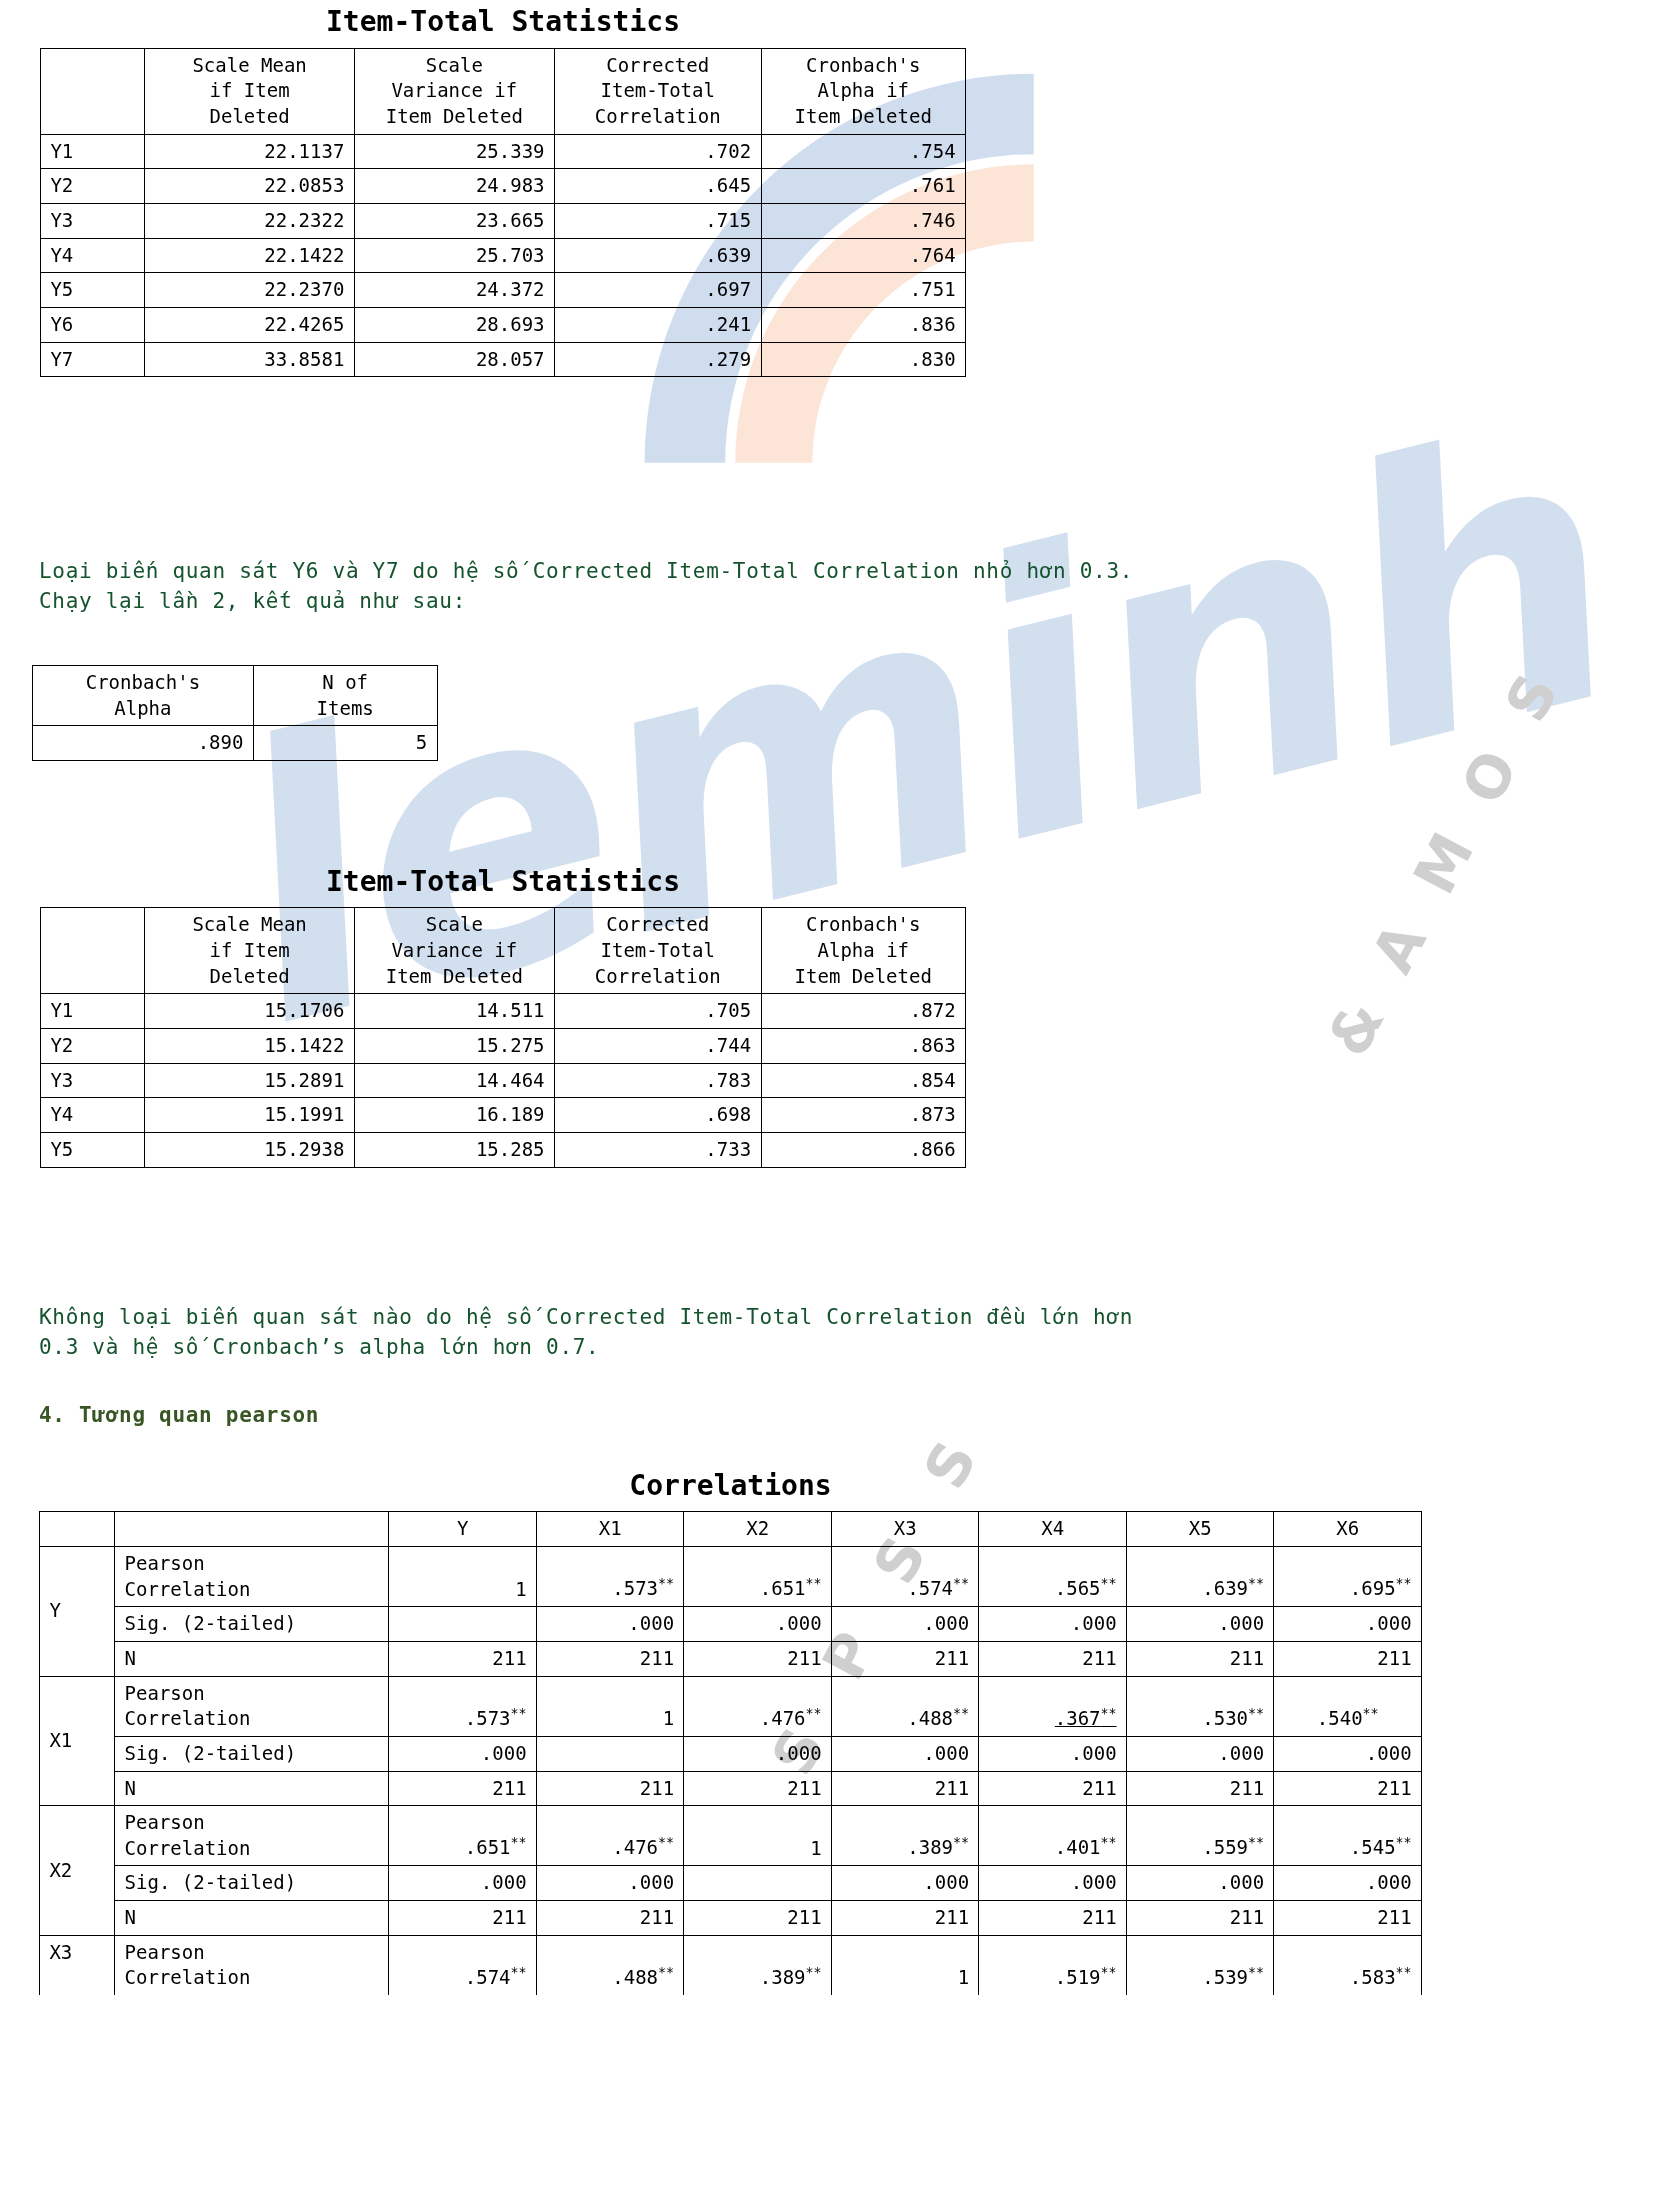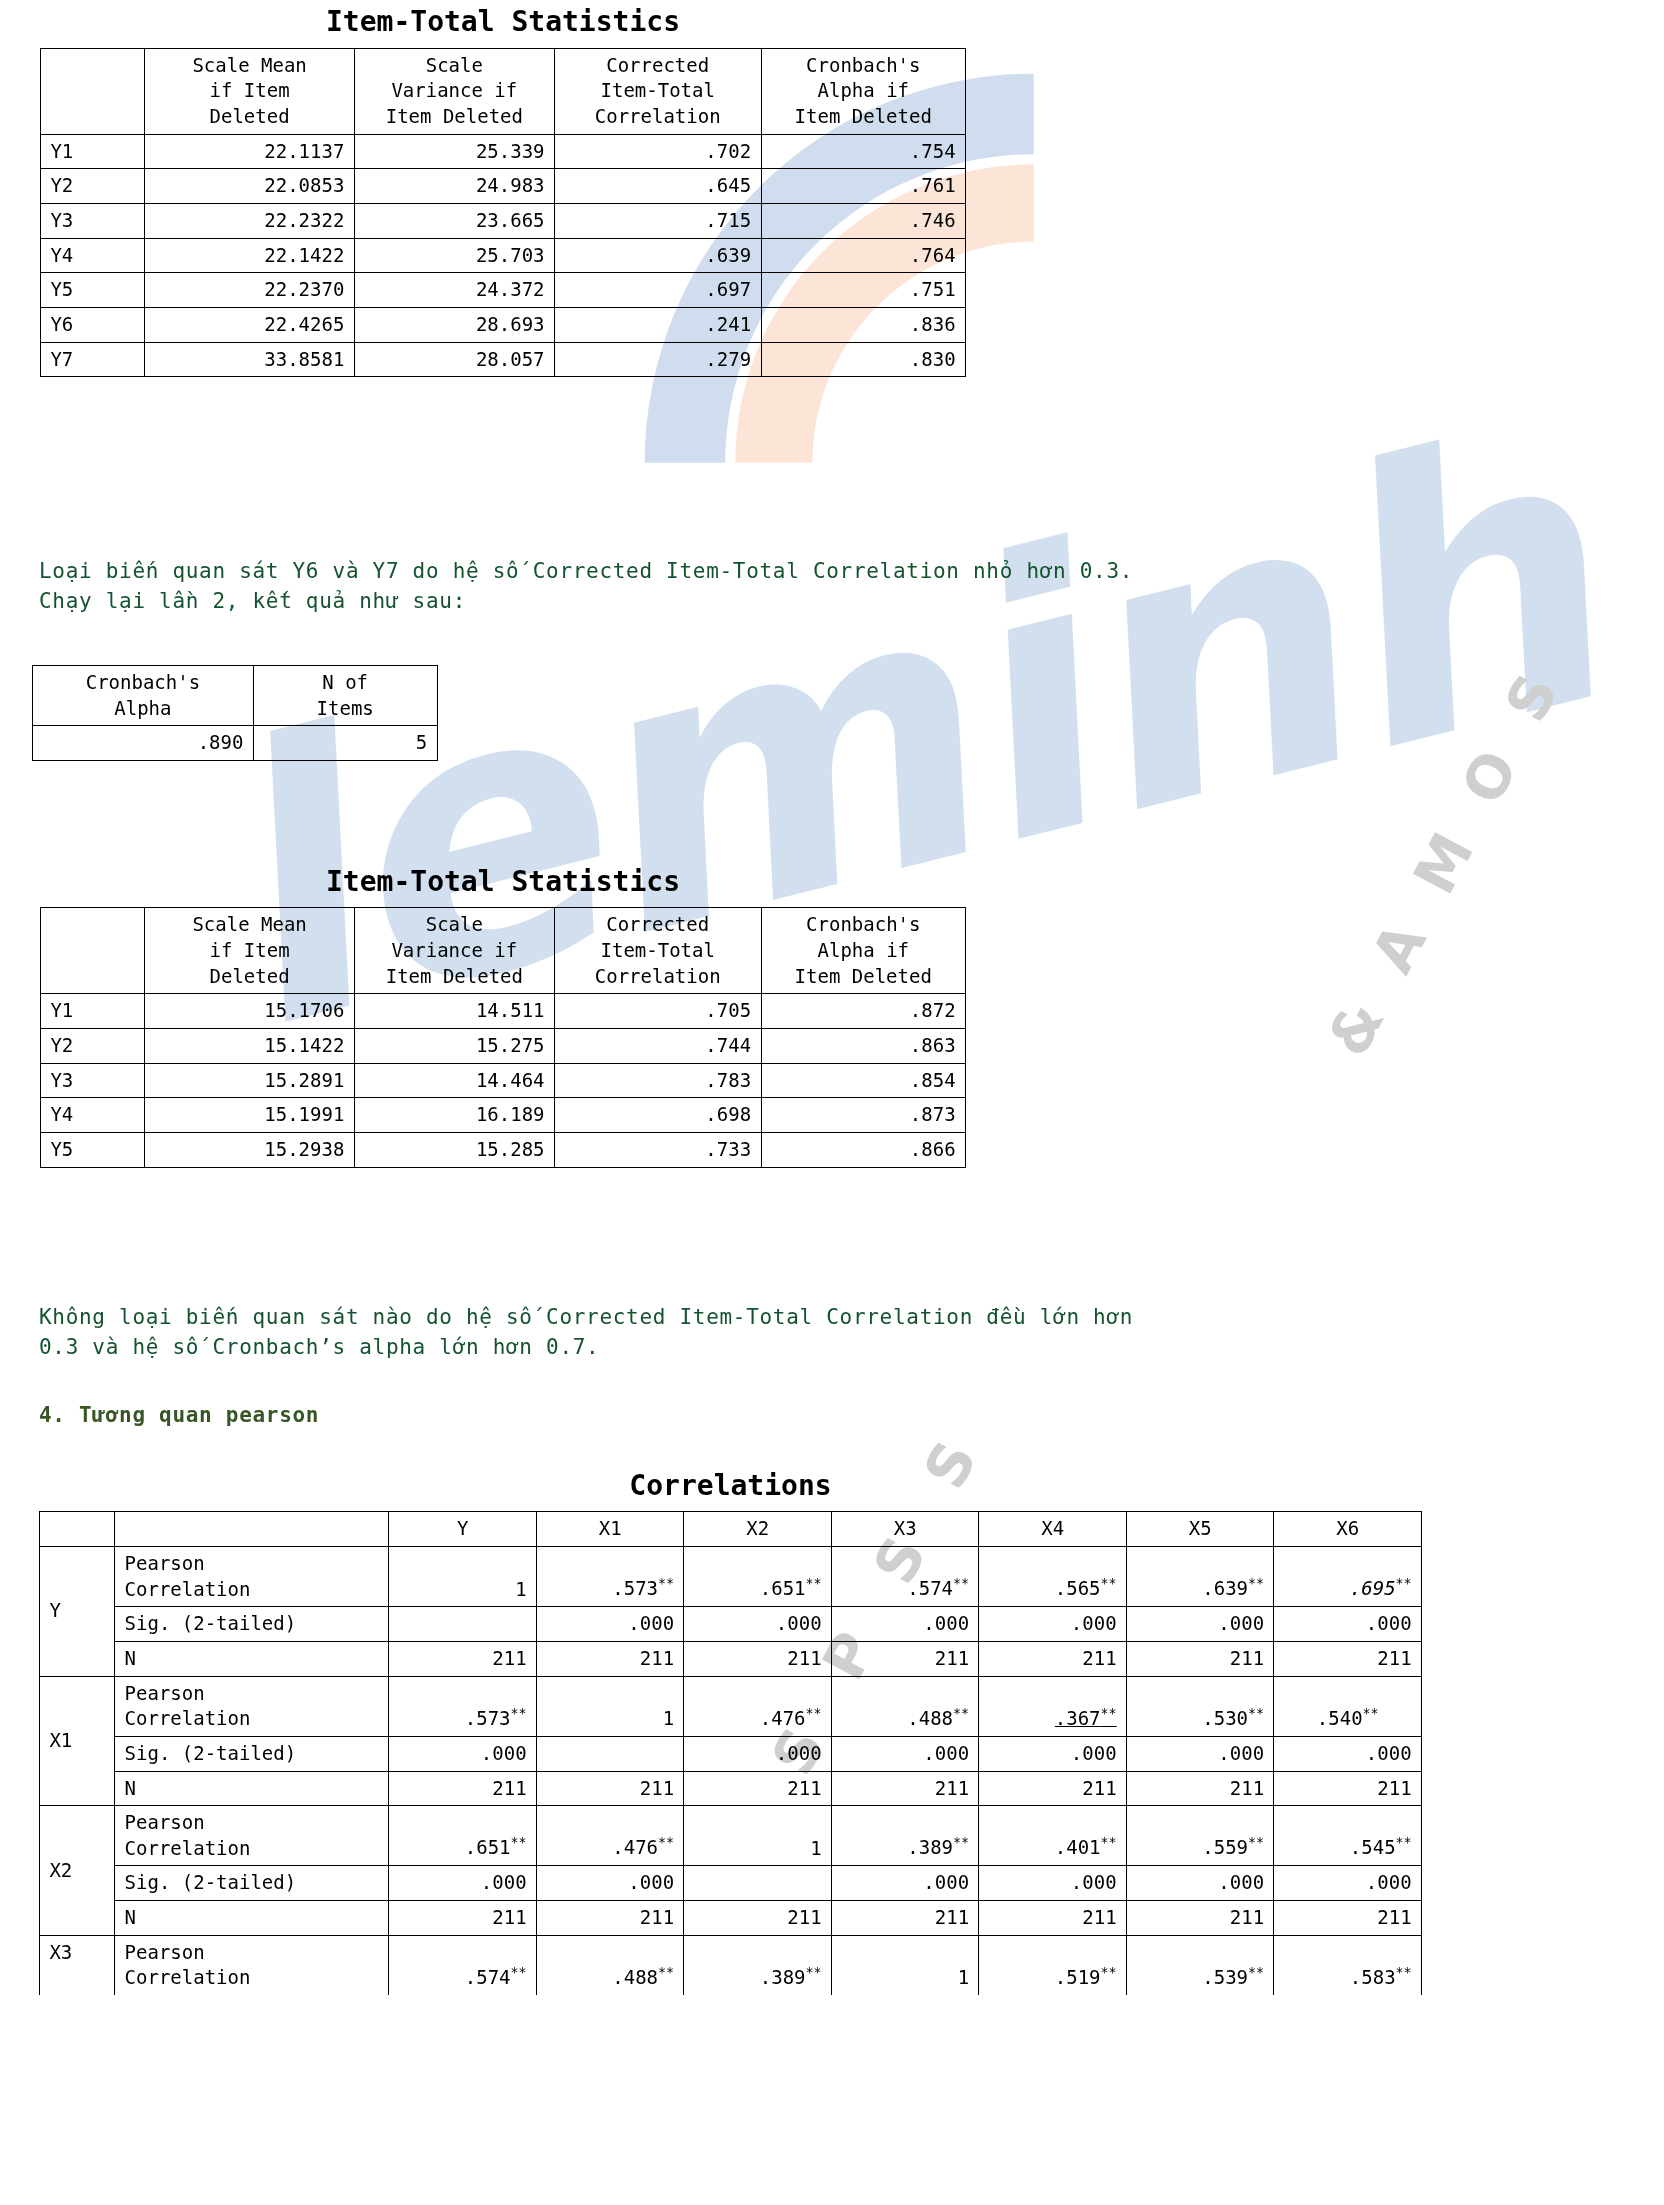--- a/index.html
+++ b/index.html
@@ -344,21 +344,21 @@
 
           <tr>
             <td rowspan="3" class="lbl" style="vertical-align:middle; border-bottom:1.3px solid #000;">Y</td>
             <td class="lbl" style="border-bottom:none;">Pearson<br>Correlation</td>
             <td class="num" style="vertical-align:bottom;">1</td>
             <td class="num" style="vertical-align:bottom;">.573<sup style="font-size:0.7em;">**</sup></td>
             <td class="num" style="vertical-align:bottom;">.651<sup style="font-size:0.7em;">**</sup></td>
             <td class="num" style="vertical-align:bottom;">.574<sup style="font-size:0.7em;">**</sup></td>
             <td class="num" style="vertical-align:bottom;">.565<sup style="font-size:0.7em;">**</sup></td>
             <td class="num" style="vertical-align:bottom;">.639<sup style="font-size:0.7em;">**</sup></td>
-            <td class="num" style="vertical-align:bottom;font-style:italic;">.695<sup style="font-size:0.7em;">**</sup></td>
+            <td class="num" style="vertical-align:bottom;">.695<sup style="font-size:0.7em;">**</sup></td>
           </tr>
           <tr>
             <td class="lbl">Sig. (2-tailed)</td>
             <td class="num"></td>
             <td class="num">.000</td>
             <td class="num">.000</td>
             <td class="num">.000</td>
             <td class="num">.000</td>
             <td class="num">.000</td>
             <td class="num">.000</td>

